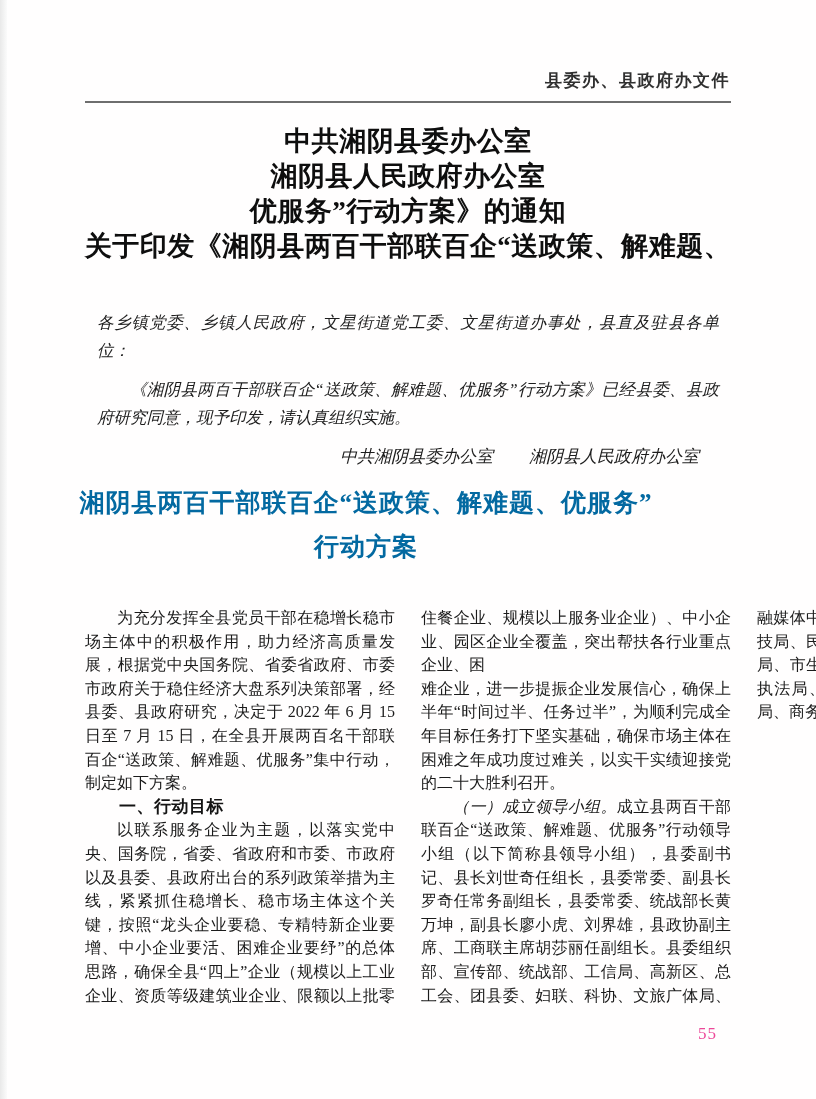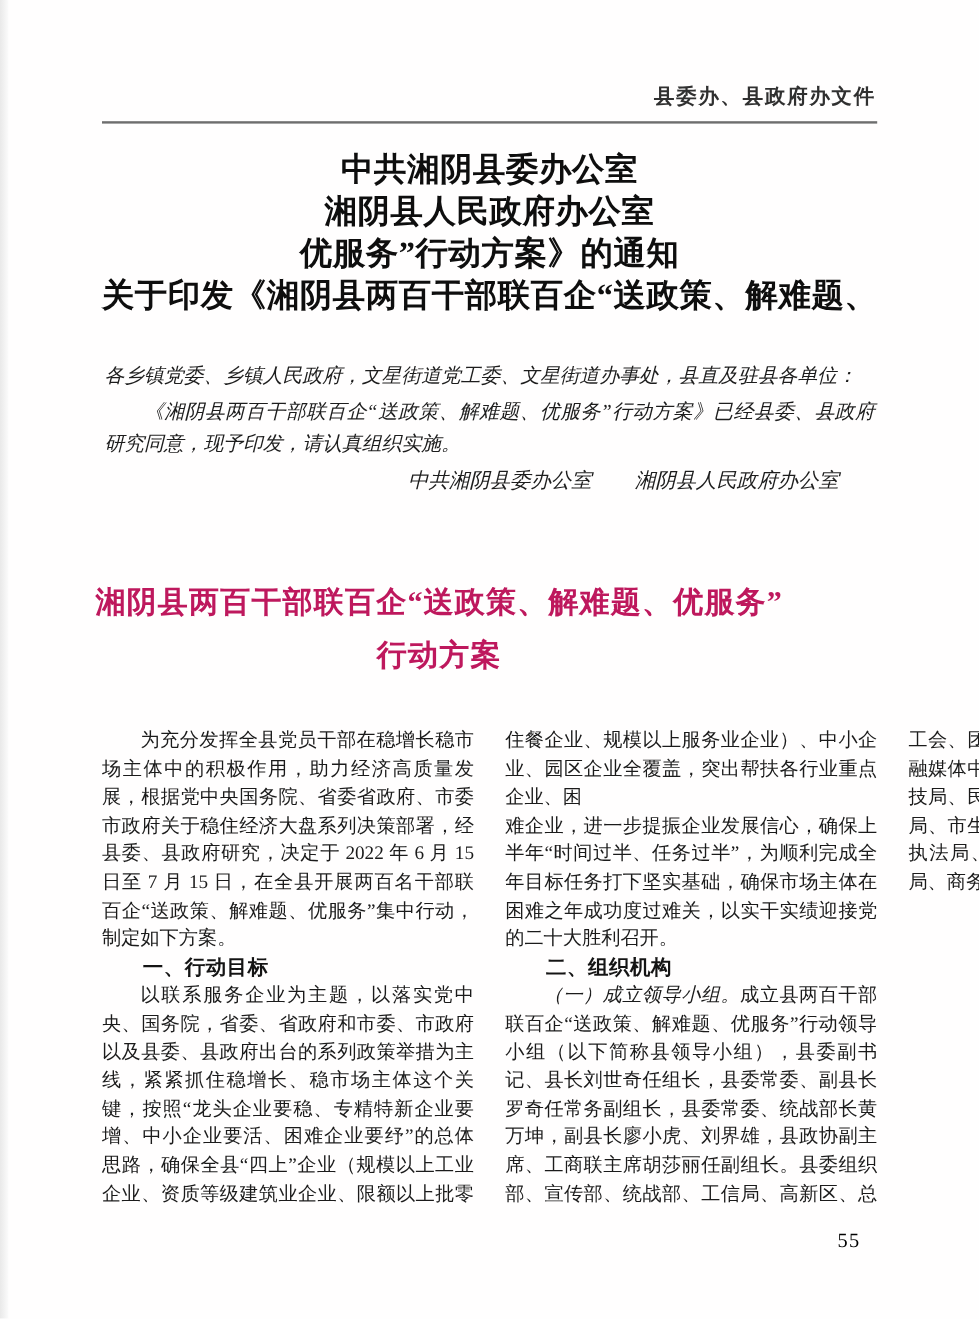--- a/index.html
+++ b/index.html
@@ -37,58 +37,58 @@
     position:absolute;top:268px;left:0;width:816px;
     text-align:center;font-size:16px;font-style:italic;color:#222;
     letter-spacing:1px;white-space:nowrap;
   }
   
   .notice-body{
     position:absolute;top:297px;left:85px;width:646px;
     font-size:16.5px;line-height:27.5px;font-style:italic;color:#1d1d1d;
     text-align:justify;
   }
-  .notice-body p{margin:2px;}
+  .notice-body p{margin:12px;}
   .notice-body .indent{text-indent:2em;}
   .signature-row{
     margin-top:3px;
     display:flex;justify-content:flex-end;gap:36px;
     padding-right:32px;font-style:italic;font-size:17px;line-height:28px;
     white-space:nowrap;
   }
   .date-row{
     text-align:right;padding-right:50px;
     font-style:normal;font-size:16.5px;line-height:28px;
     letter-spacing:0.5px;white-space:nowrap;
   }
   
   .plan-title{
     position:absolute;top:481px;left:0;width:732px;
-    text-align:center;font-weight:bold;color:#be185d;
+    text-align:center;font-weight:bold;color:#0369a1;
     font-size:25px;line-height:44px;letter-spacing:1px;
   }
   .plan-title .t-line{white-space:nowrap;}
   
   .columns{
     position:absolute;top:606px;left:85px;width:646px;height:410px;
     column-count:2;column-gap:26px;column-fill:auto;
     font-size:16px;line-height:23.6px;text-align:justify;color:#1b1b1b;
   }
   .col-para{margin:0;text-indent:2em;}
   .col-para.cont{text-indent:0;}
   .col-heading{
     margin:0;font-size:17px;line-height:23.6px;text-indent:2em;
     font-family:"Liberation Sans","DejaVu Sans",sans-serif;
     font-weight:700;color:#141414;letter-spacing:0.5px;
   }
   .kai-lead{font-style:italic;}
   
   .page-number{
     position:absolute;top:1024px;left:698px;
-    font-size:17px;color:#000000;letter-spacing:1px;
+    font-size:17px;color:#ec4899;letter-spacing:1px;
   }
 </style>
 </head>
 <body>
 
 <div class="page">
   <div class="scan-edge"></div>
 
   <div class="header-label">县委办、县政府办文件</div>
   <div class="header-rule"></div>
@@ -116,19 +116,18 @@
   </div>
 
   <div class="columns">
     <div>
         <p class="col-para">为充分发挥全县党员干部在稳增长稳市场主体中的积极作用，助力经济高质量发展，根据党中央国务院、省委省政府、市委市政府关于稳住经济大盘系列决策部署，经县委、县政府研究，决定于 2022 年 6 月 15 日至 7 月 15 日，在全县开展两百名干部联百企“送政策、解难题、优服务”集中行动，制定如下方案。</p>
         <h4 class="col-heading">一、行动目标</h4>
         <p class="col-para">以联系服务企业为主题，以落实党中央、国务院，省委、省政府和市委、市政府以及县委、县政府出台的系列政策举措为主线，紧紧抓住稳增长、稳市场主体这个关键，按照“龙头企业要稳、专精特新企业要增、中小企业要活、困难企业要纾”的总体思路，确保全县“四上”企业（规模以上工业企业、资质等级建筑业企业、限额以上批零住餐企业、规模以上服务业企业）、中小企业、园区企业全覆盖，突出帮扶各行业重点企业、困</p>
       </div>
     <div>
         <p class="col-para cont">难企业，进一步提振企业发展信心，确保上半年“时间过半、任务过半”，为顺利完成全年目标任务打下坚实基础，确保市场主体在困难之年成功度过难关，以实干实绩迎接党的二十大胜利召开。</p>
-        <h4 class="col-heading">二、组织机构</h4>
         <p class="col-para"><span class="kai-lead">（一）成立领导小组。</span>成立县两百干部联百企“送政策、解难题、优服务”行动领导小组（以下简称县领导小组），县委副书记、县长刘世奇任组长，县委常委、副县长罗奇任常务副组长，县委常委、统战部长黄万坤，副县长廖小虎、刘界雄，县政协副主席、工商联主席胡莎丽任副组长。县委组织部、宣传部、统战部、工信局、高新区、总工会、团县委、妇联、科协、文旅广体局、融媒体中心、工商联、发改局、教育局、科技局、民政局、财政局、人社局、自然资源局、市生态环境局湘阴分局、住建局、城管执法局、交通运输局、水利局、农业农村局、商务粮食局、卫生</p>
       </div>
   </div>
 
   <div class="page-number">55</div>
 </div>
 
 </body></html>

